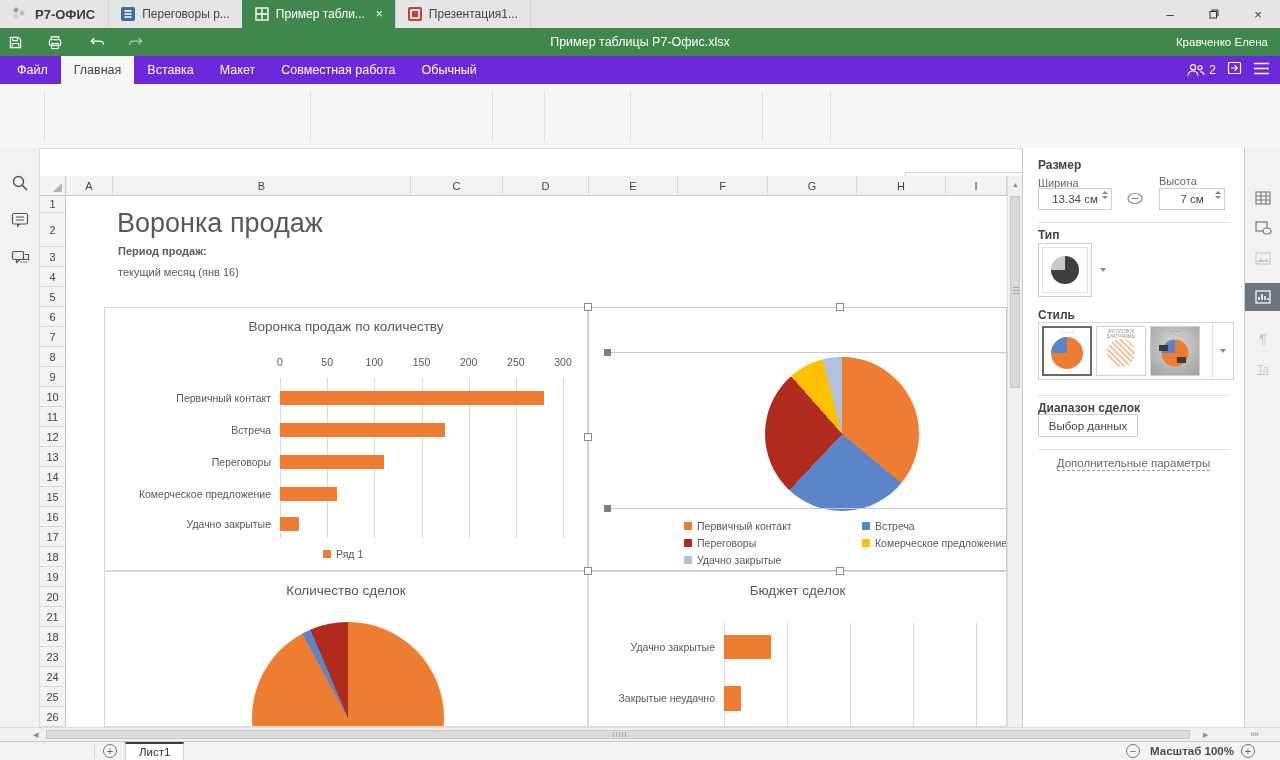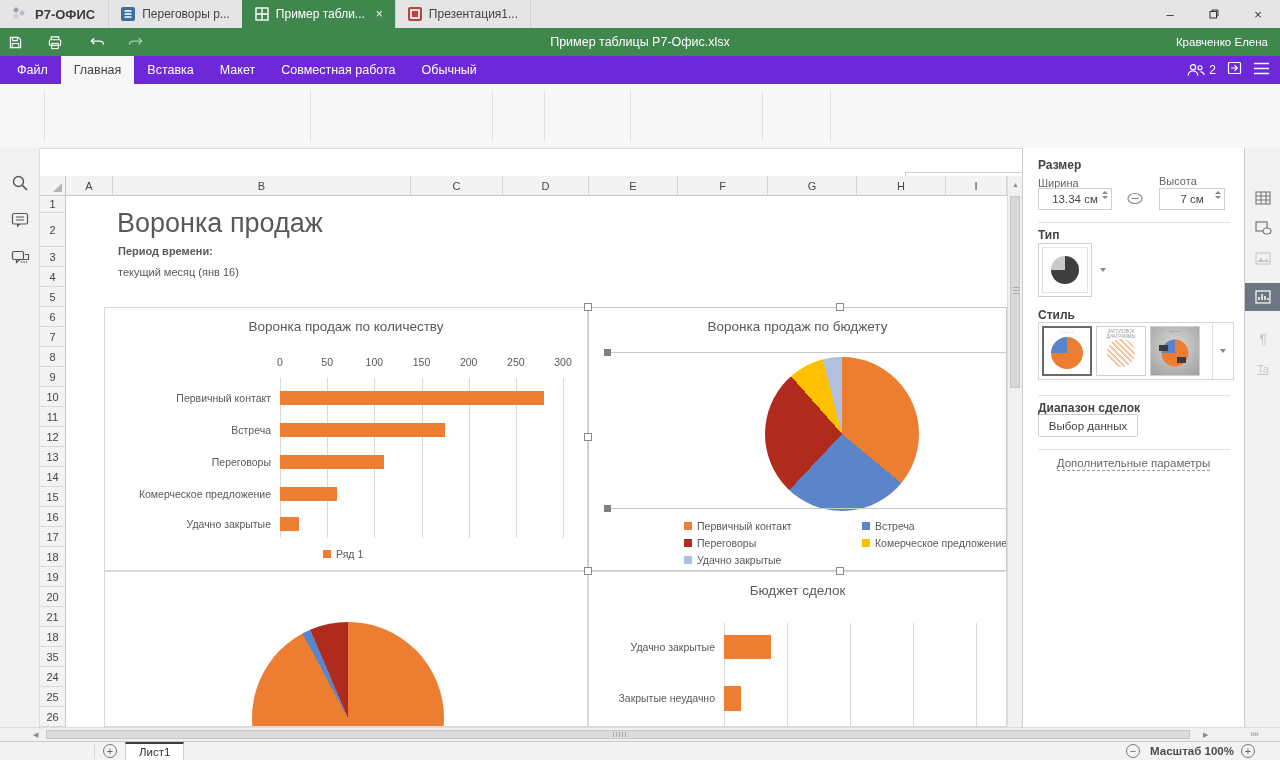--- a/index.html
+++ b/index.html
@@ -544,29 +544,29 @@
       <div class="rowh" style="height: 20px;">13</div>
       <div class="rowh" style="height: 20px;">14</div>
       <div class="rowh" style="height: 20px;">15</div>
       <div class="rowh" style="height: 20px;">16</div>
       <div class="rowh" style="height: 20px;">17</div>
       <div class="rowh" style="height: 20px;">18</div>
       <div class="rowh" style="height: 20px;">19</div>
       <div class="rowh" style="height: 20px;">20</div>
       <div class="rowh" style="height: 20px;">21</div>
       <div class="rowh" style="height: 20px;">18</div>
-      <div class="rowh" style="height: 20px;">35</div>
+      <div class="rowh" style="height: 20px;">23</div>
       <div class="rowh" style="height: 20px;">24</div>
       <div class="rowh" style="height: 20px;">25</div>
       <div class="rowh" style="height: 20px;">26</div>
     </div>
 
   <div class="grid">
     <div class="sheet-title">Воронка продаж</div>
-    <div class="sheet-sub1">Период времени:</div>
+    <div class="sheet-sub1">Период продаж:</div>
     <div class="sheet-sub2">текущий месяц (янв 16)</div>
   </div>
 
   <div class="chart" id="chart1" style="left:104px;top:307px;width:484px;height:264px">
     <div class="c-title">Воронка продаж по количеству</div>
   <div class="tick" style="left: 160px; top: 48px;">0</div>
       <div class="gridline" style="left: 175px; top: 70px; height: 160px;"></div>
       <div class="tick" style="left: 207.167px; top: 48px;">50</div>
       <div class="gridline" style="left: 222.167px; top: 70px; height: 160px;"></div>
       <div class="tick" style="left: 254.333px; top: 48px;">100</div>
@@ -589,21 +589,20 @@
       <div class="cat" style="left: 0px; width: 166px; top: 179px; line-height: 14px;">Комерческое предложение</div>
       <div class="bar" style="left: 175px; top: 209px; height: 14px; width: 19px; background: rgb(237, 125, 49);"></div>
       <div class="cat" style="left: 0px; width: 166px; top: 209px; line-height: 14px;">Удачно закрытые</div>
       <div class="lg-item" style="left: 218px; top: 240px;">
         <span class="sw" style="background:#ED7D31"></span>
         <span>Ряд 1</span>
       </div>
     </div>
 
   <div class="chart" id="chart2" style="left:588px;top:307px;width:419px;height:264px;border-color:#c9c9c9">
-    <div class="c-title">Воронка продаж по бюджету</div>
     <div class="pie" id="c2pie" style="left: 176px; top: 49px; width: 154px; height: 154px; background: conic-gradient(rgb(237, 125, 49) 0%, rgb(237, 125, 49) 36%, rgb(92, 132, 201) 36%, rgb(92, 132, 201) 62%, rgb(176, 43, 30) 62%, rgb(176, 43, 30) 88.5%, rgb(255, 192, 0) 88.5%, rgb(255, 192, 0) 96%, rgb(176, 192, 223) 96%, rgb(176, 192, 223) 100%);"></div>
   <div class="lg-item" style="left: 95px; top: 212px;">
         <span class="sw" style="background:#ED7D31"></span>
         <span>Первичный контакт</span>
       </div>
       <div class="lg-item" style="left: 273px; top: 212px;">
         <span class="sw" style="background:#5C84C9"></span>
         <span>Встреча</span>
       </div>
       <div class="lg-item" style="left: 95px; top: 229px;">
@@ -614,20 +613,21 @@
         <span class="sw" style="background:#FFC000"></span>
         <span>Комерческое предложение</span>
       </div>
       <div class="lg-item" style="left: 95px; top: 246px;">
         <span class="sw" style="background:#B0C0DF"></span>
         <span>Удачно закрытые</span>
       </div>
     </div>
 
   <div class="chart" id="chart3" style="left:104px;top:571px;width:484px;height:156px">
+    <div class="c-title">Количество сделок</div>
     <div class="pie" id="c3pie" style="left: 147px; top: 50px; width: 192px; height: 192px; background: conic-gradient(rgb(237, 125, 49) 0%, rgb(237, 125, 49) 92.1%, rgb(92, 132, 201) 92.1%, rgb(92, 132, 201) 93.6%, rgb(176, 43, 30) 93.6%, rgb(176, 43, 30) 100%);"></div>
   </div>
 
   <div class="chart" id="chart4" style="left:588px;top:571px;width:419px;height:156px">
     <div class="c-title">Бюджет сделок</div>
   <div class="gridline" style="left: 135px; top: 51px; height: 105px;"></div>
       <div class="gridline" style="left: 198px; top: 51px; height: 105px;"></div>
       <div class="gridline" style="left: 261px; top: 51px; height: 105px;"></div>
       <div class="gridline" style="left: 324px; top: 51px; height: 105px;"></div>
       <div class="gridline" style="left: 387px; top: 51px; height: 105px;"></div>

